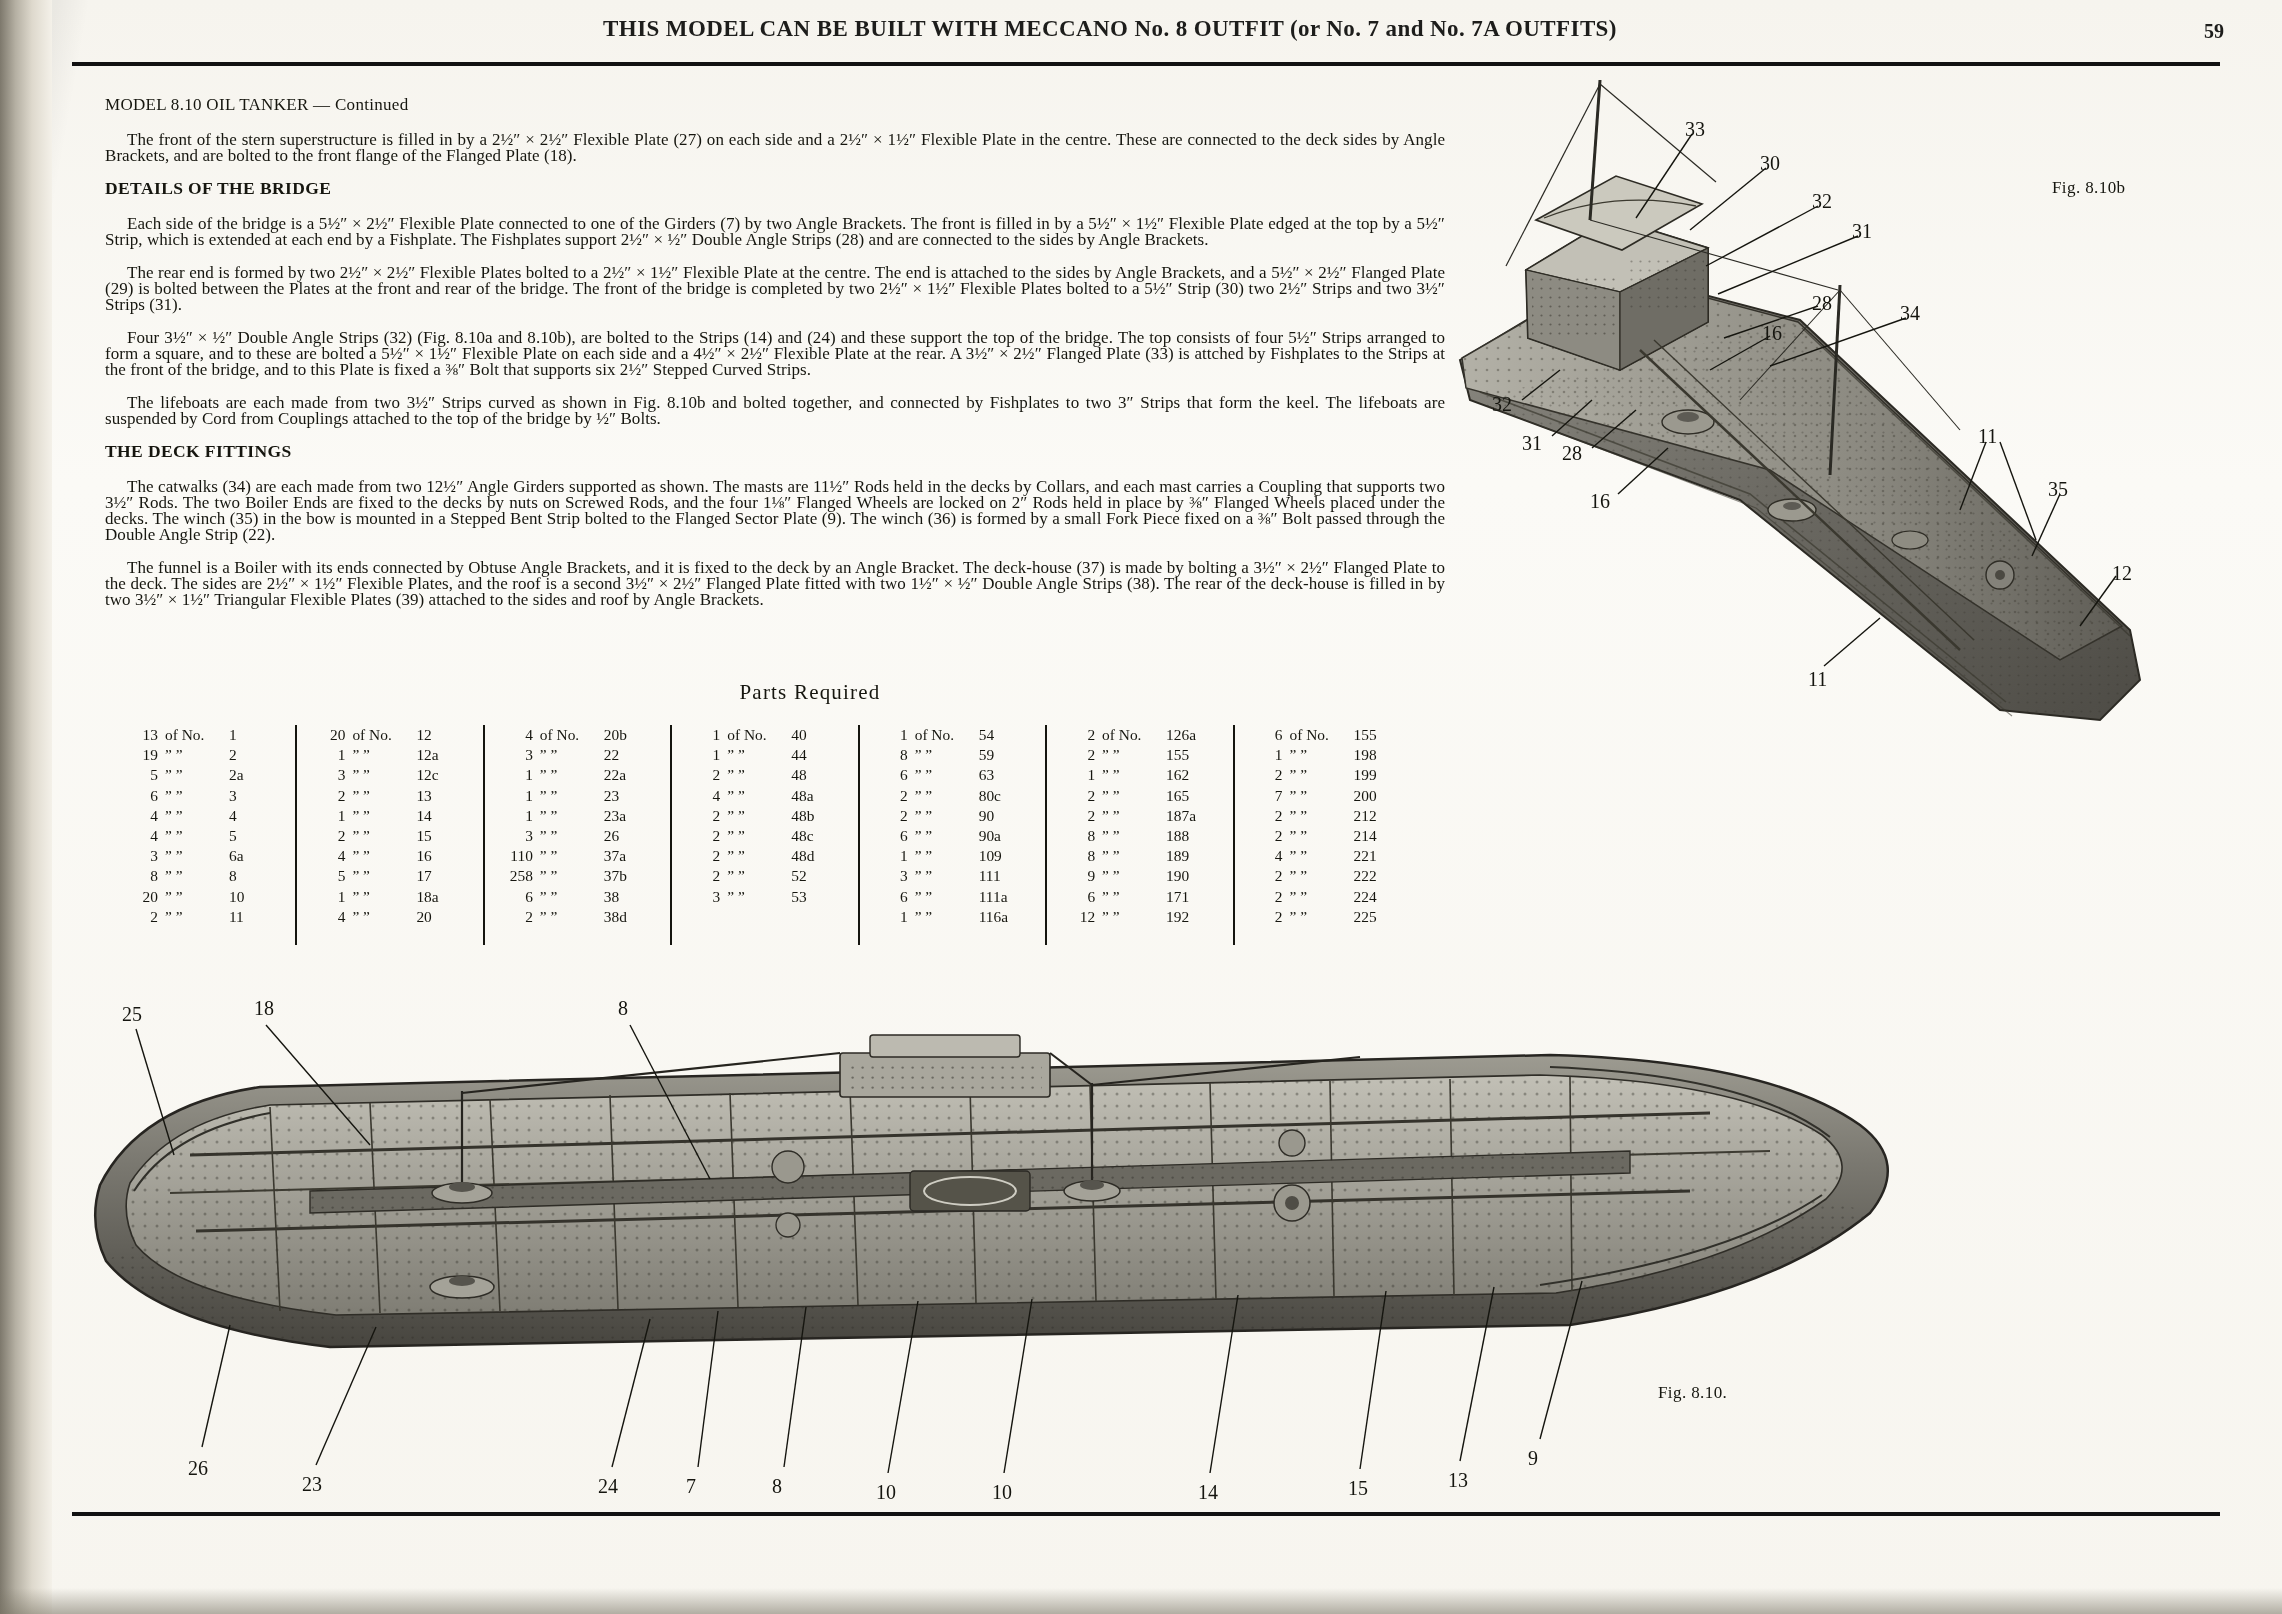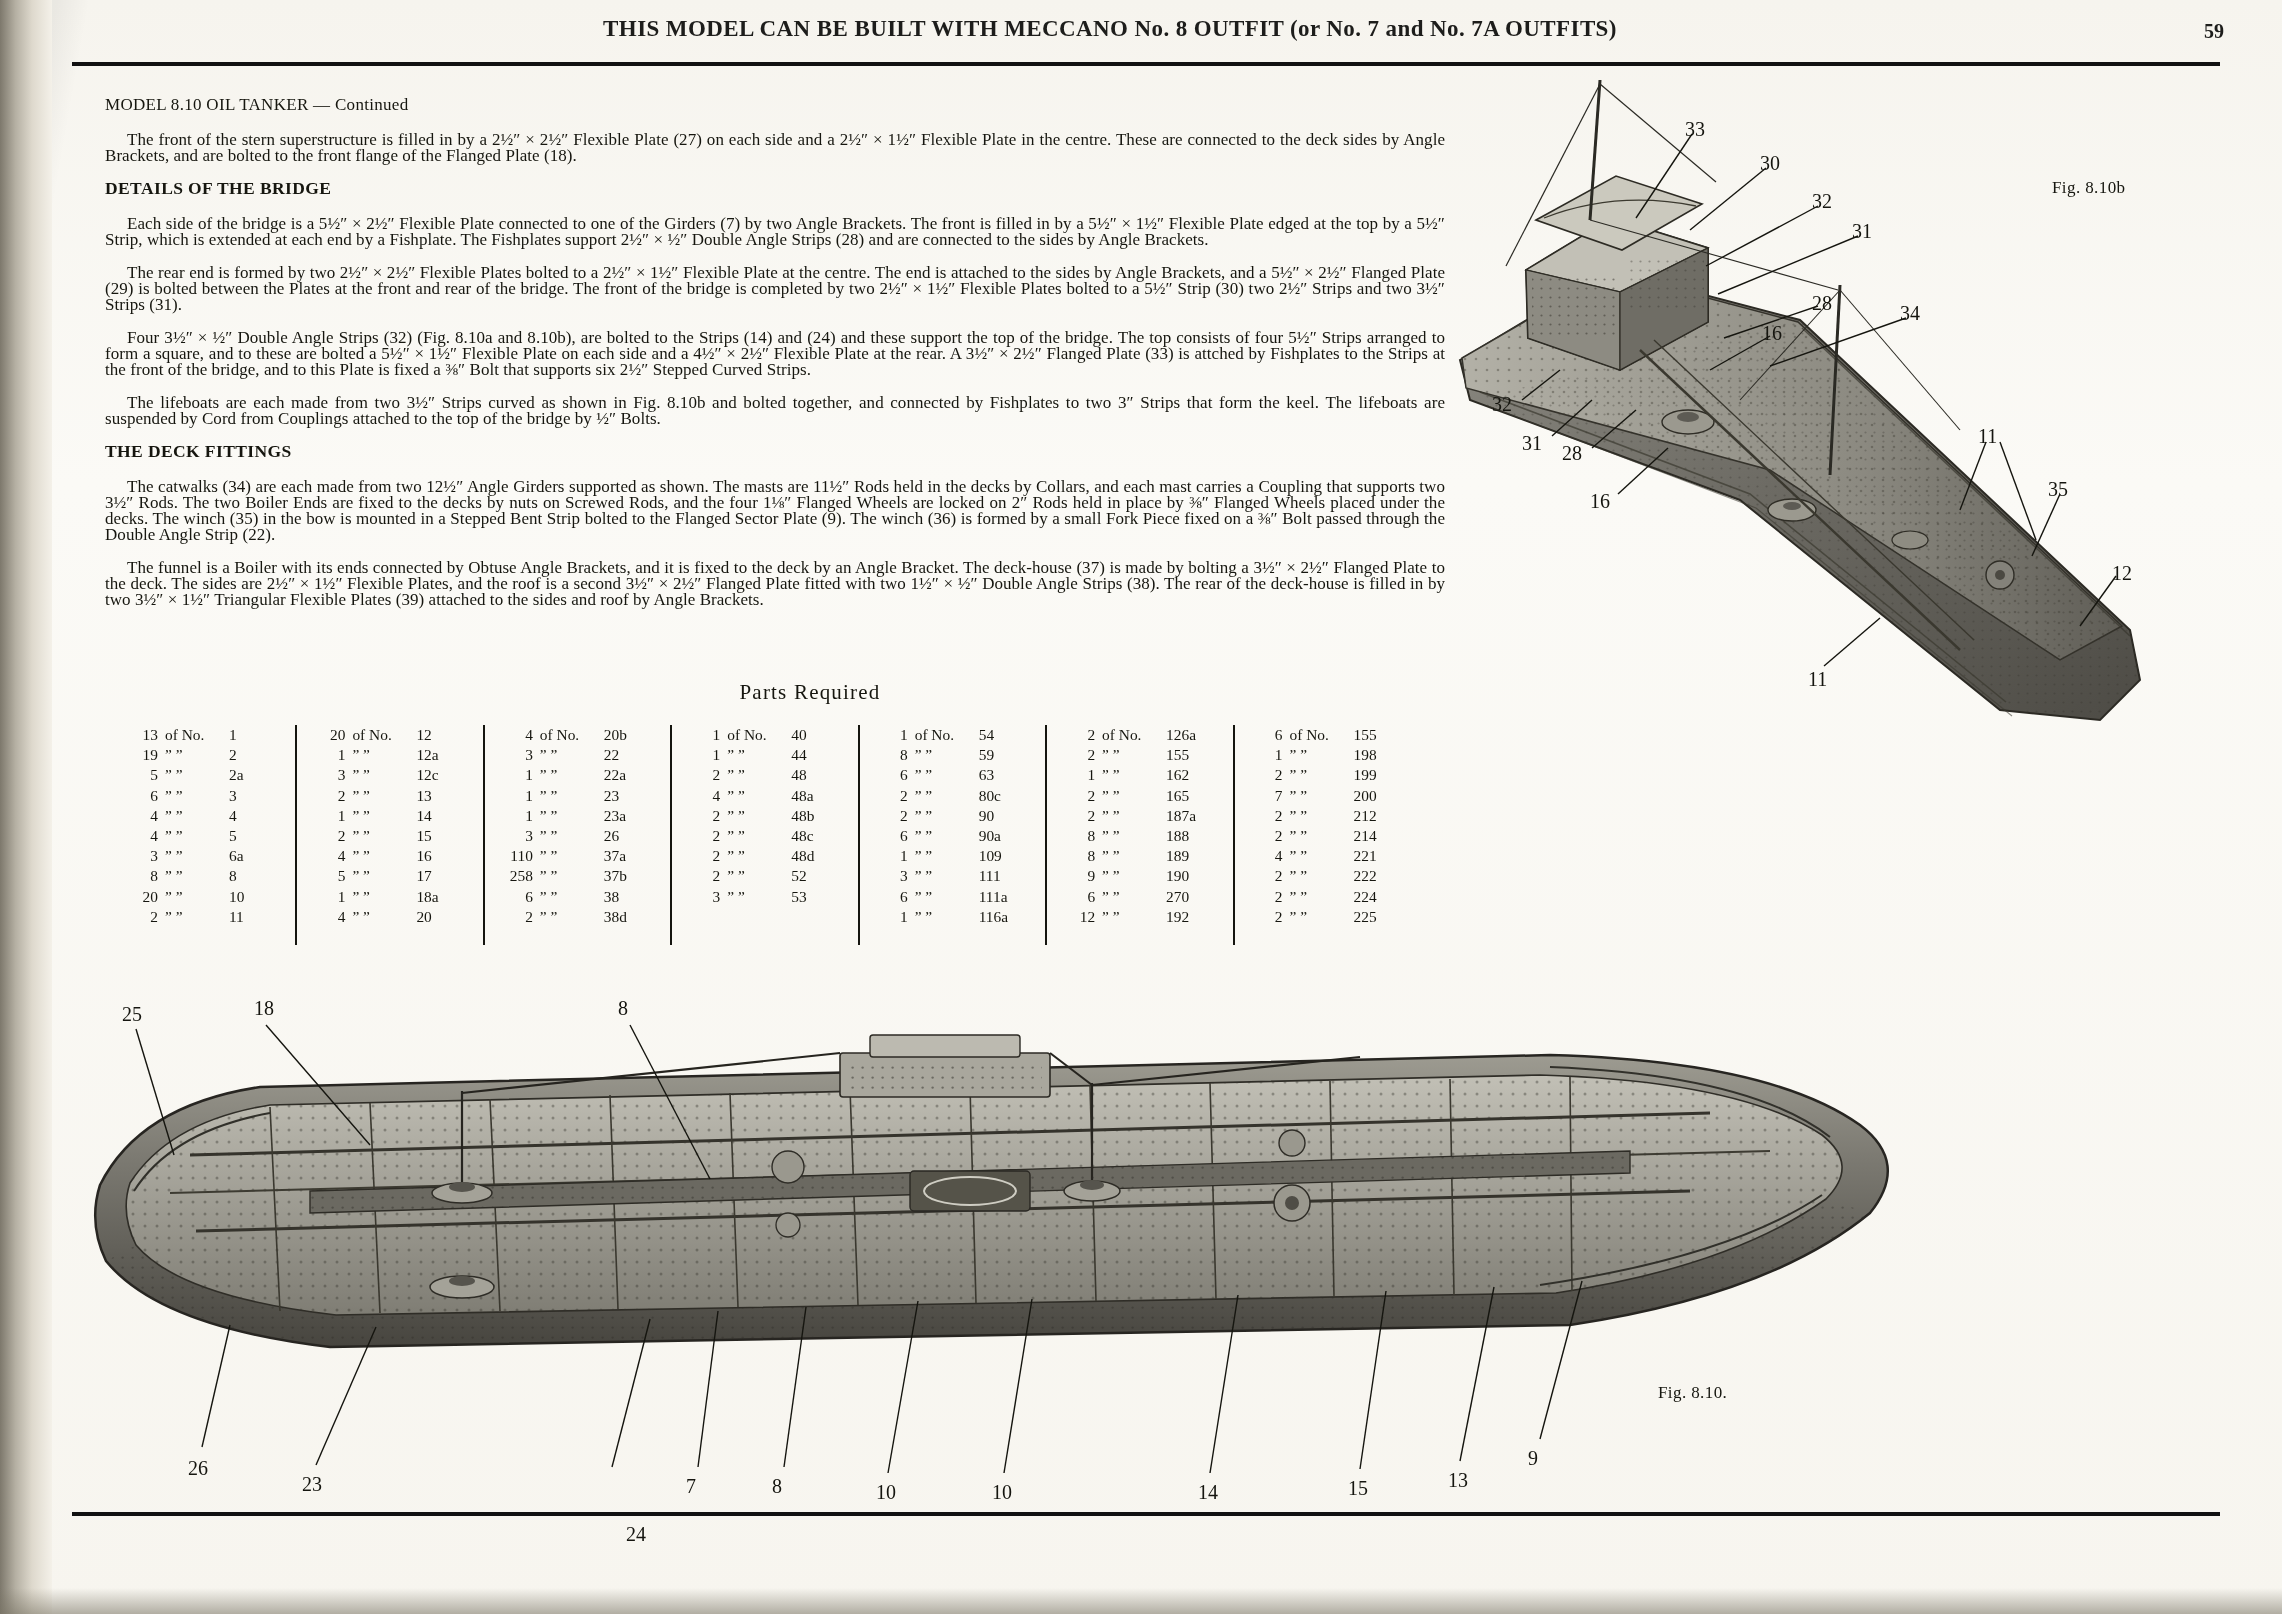--- a/index.html
+++ b/index.html
@@ -496,21 +496,21 @@
           <span class="pr-no">189</span>
         </div>
         <div class="parts-row">
           <span class="pr-qty">9</span>
           <span class="pr-of">”     ”</span>
           <span class="pr-no">190</span>
         </div>
         <div class="parts-row">
           <span class="pr-qty">6</span>
           <span class="pr-of">”     ”</span>
-          <span class="pr-no">270</span>
+          <span class="pr-no">171</span>
         </div>
         <div class="parts-row">
           <span class="pr-qty">12</span>
           <span class="pr-of">”     ”</span>
           <span class="pr-no">192</span>
         </div>
       </div>
       <div class="parts-col">
         <div class="parts-row">
           <span class="pr-qty">6</span>
@@ -771,21 +771,21 @@
         <line x1="1470" y1="444" x2="1512" y2="286"></line>
       </g>
     </svg>
     <div class="fig-caption" style="left:1588px; top:388px;">Fig. 8.10.</div>
     <div id="lower-callouts">
         <div class="callout" style="left: 52px; top: 8px;">25</div>
         <div class="callout" style="left: 184px; top: 2px;">18</div>
         <div class="callout" style="left: 548px; top: 2px;">8</div>
         <div class="callout" style="left: 118px; top: 462px;">26</div>
         <div class="callout" style="left: 232px; top: 478px;">23</div>
-        <div class="callout" style="left: 556px; top: 480px; margin-top: 48px;">24</div>
+        <div class="callout" style="left: 528px; top: 480px;">24</div>
         <div class="callout" style="left: 616px; top: 480px;">7</div>
         <div class="callout" style="left: 702px; top: 480px;">8</div>
         <div class="callout" style="left: 806px; top: 486px;">10</div>
         <div class="callout" style="left: 922px; top: 486px;">10</div>
         <div class="callout" style="left: 1128px; top: 486px;">14</div>
         <div class="callout" style="left: 1278px; top: 482px;">15</div>
         <div class="callout" style="left: 1378px; top: 474px;">13</div>
         <div class="callout" style="left: 1458px; top: 452px;">9</div>
       </div>
   </div>

